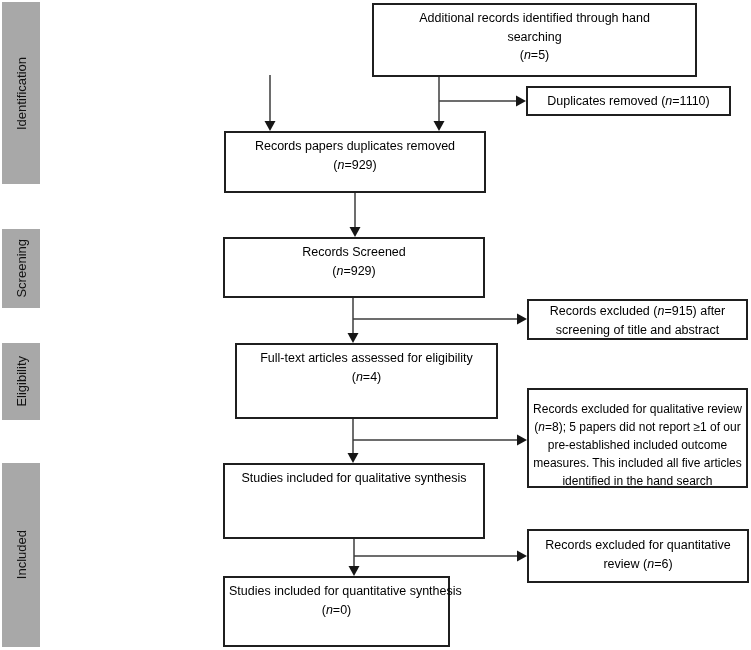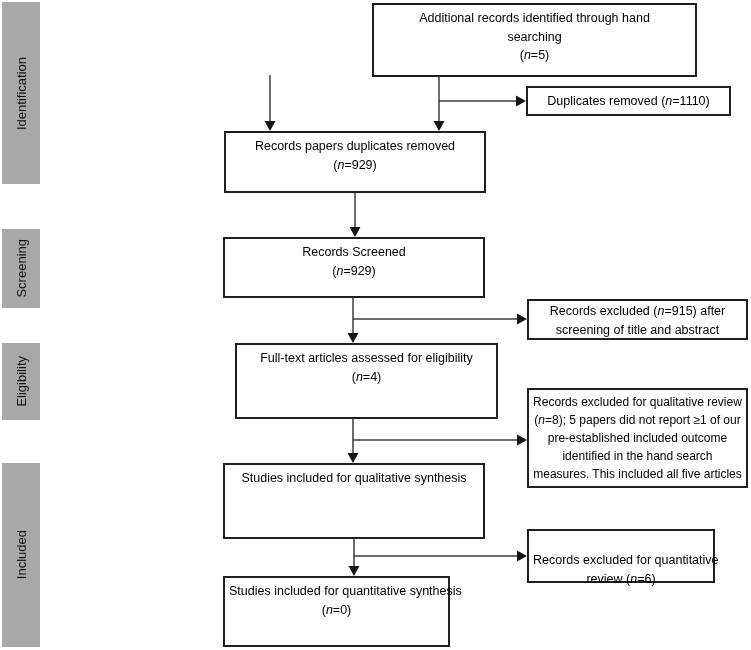--- a/index.html
+++ b/index.html
@@ -46,23 +46,23 @@
   }
   .box .line{white-space:nowrap;}
   .box .it{font-style:italic;}
   #box-database-search{left:56px;top:3px;width:287px;height:72px;}
   #box-hand-search{left:372px;top:3px;width:325px;height:74px;}
   #box-duplicates-removed{left:526px;top:86px;width:205px;height:30px;padding-top:4px;}
   #box-after-duplicates{left:224px;top:131px;width:262px;height:62px;}
   #box-screened{left:223px;top:237px;width:262px;height:61px;}
   #box-excluded-screening{left:527px;top:299px;width:221px;height:41px;padding-top:1px;}
   #box-fulltext{left:223px;top:343px;width:263px;height:76px;margin-left:12px;}
-  #box-excluded-qualitative{left:527px;top:388px;width:221px;height:100px;padding-top:3px;font-size:12px;line-height:18px;}
+  #box-excluded-qualitative{left:527px;top:388px;width:221px;height:100px;padding-top:10px;font-size:12px;line-height:18px;}
   #box-qualitative-synthesis{left:223px;top:463px;width:262px;height:76px;}
-  #box-excluded-quantitative{left:527px;top:529px;width:188px;height:54px;padding-top:20px;}
+  #box-excluded-quantitative{left:527px;top:529px;width:222px;height:54px;padding-top:5px;}
   #box-quantitative-synthesis{left:223px;top:576px;width:227px;height:71px;}
   #connectors{position:absolute;left:0;top:0;pointer-events:none;}
   #connectors line{stroke:var(--line);stroke-width:1.5;}
   #connectors polygon{fill:#161616;stroke:none;}
 </style>
 </head>
 <body>
 
 <div id="figure">
 
@@ -142,22 +142,22 @@
 
   <div class="box" id="box-fulltext">
       <div class="line"><span>Full-text articles assessed for eligibility</span></div>
       <div class="line"><span>(</span><span class="it">n</span><span>=4)</span></div>
     </div>
 
   <div class="box" id="box-excluded-qualitative">
       <div class="line"><span>Records excluded for qualitative review</span></div>
       <div class="line"><span>(</span><span class="it">n</span><span>=8); 5 papers did not report ≥1 of our</span></div>
       <div class="line"><span>pre-established included outcome</span></div>
+      <div class="line"><span>measures. This included all five articles</span></div>
       <div class="line"><span>identified in the hand search</span></div>
-      <div class="line"><span>measures. This included all five articles</span></div>
     </div>
 
   <div class="box" id="box-qualitative-synthesis">
       <div class="line"><span>Studies included for qualitative synthesis</span></div>
     </div>
 
   <div class="box" id="box-excluded-quantitative">
       <div class="line"><span>Records excluded for quantitative</span></div>
       <div class="line"><span>review (</span><span class="it">n</span><span>=6)</span></div>
     </div>

